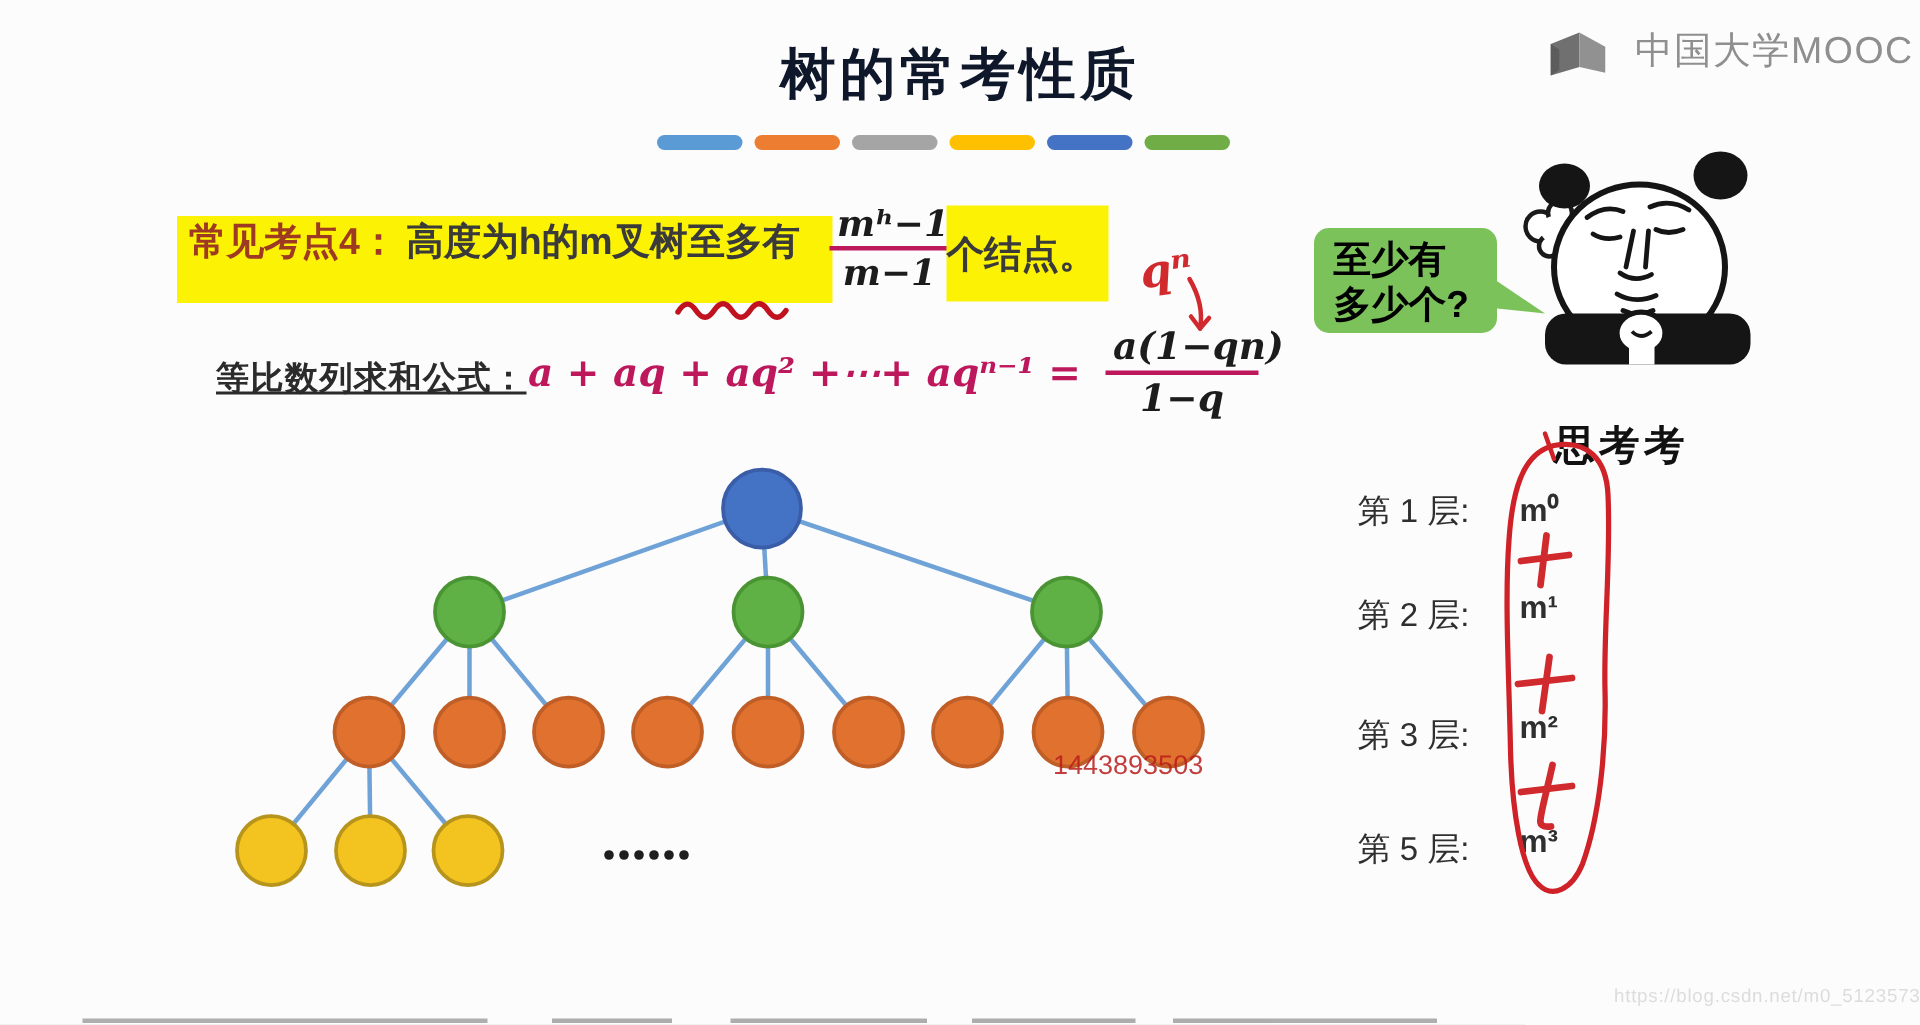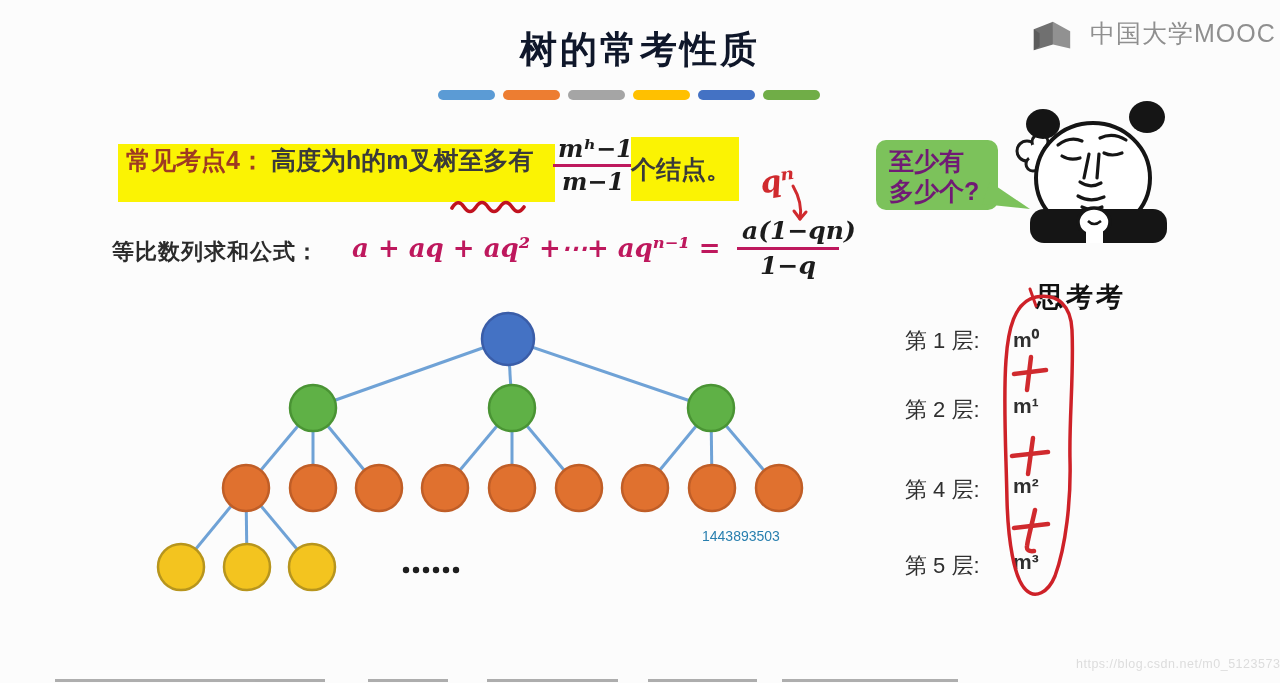--- a/index.html
+++ b/index.html
@@ -32,39 +32,39 @@
     background:#fbf303; display:flex; align-items:center;
     font-weight:bold; font-size:25px; color:#3a3a3a;
   }
   .frac { position:absolute; text-align:center; font-family:"DejaVu Serif", serif;
     font-style:italic; font-weight:bold; color:#1c1c1c; }
   .frac .num { border-bottom:3px solid #be185d; padding:0 5px 2px; display:block; }
   .frac .den { padding-top:2px; display:block; }
   .frac-exam { left:553px; top:136px; width:80px; font-size:24px; line-height:1.08; }
   .frac-series { left:737px; top:217px; width:102px; font-size:25px; line-height:1.1; }
 
-  .formula-label { position:absolute; left:112px; top:237px; font-size:22px; color:#2b2b2b; font-weight:600; letter-spacing:1px; }
+  .formula-label { position:absolute; left:144px; top:237px; font-size:22px; color:#2b2b2b; font-weight:600; letter-spacing:1px;text-decoration:underline; }
   .formula-lhs { position:absolute; left:352px; top:233px; font-family:"DejaVu Serif", serif;
     font-style:italic; font-weight:bold; font-size:26px; color:#be185d; white-space:nowrap; }
   .correction { position:absolute; left:760px; top:163px; font-family:"DejaVu Serif", serif;
     font-style:italic; font-weight:bold; font-size:30px; color:#d02a2e; transform:rotate(-8deg); }
 
   .level-row { position:absolute; left:905px; width:200px; font-size:22px; color:#2f2f2f; }
   .level-row .val { position:absolute; left:108px; top:-1px; font-family:Liberation Sans, sans-serif;
     font-weight:bold; font-size:21px; color:#2f2f2f; }
 
   .bubble {
-    position:absolute; left:876px; top:140px; width:122px; height:70px;
+    position:absolute; left:876px; top:152px; width:122px; height:70px;
     background:#7cc25b; border-radius:10px; box-sizing:border-box;
-    color:#701a75; font-weight:bold; font-size:25px; line-height:30px;
+    color:#000000; font-weight:bold; font-size:25px; line-height:30px;
     padding:6px 0 0 13px;
   }
   .caption { position:absolute; left:1036px; top:239px; font-size:27px; font-weight:bold; color:#111; letter-spacing:3px;margin-top:40px; }
 
-  .tree-watermark { position:absolute; left:702px; top:528px; font-size:14px; color:#0369a1; opacity:.85; }
+  .tree-watermark { position:absolute; left:702px; top:500px; font-size:18px; color:#b91c1c; opacity:.85; }
   .url-watermark { position:absolute; left:1076px; top:657px; font-size:12.5px; color:#cccccc; opacity:.65; letter-spacing:.5px; }
 </style>
 </head>
 <body>
 
 <div class="stage">
 
   <svg id="tree-svg" class="layer" viewBox="0 0 1280 683">
       <line x1="508" y1="339" x2="313" y2="408" stroke="#6fa2d6" stroke-width="3"></line>
       <line x1="508" y1="339" x2="512" y2="408" stroke="#6fa2d6" stroke-width="3"></line>
@@ -146,21 +146,21 @@
 
   <div class="level-row" style="top:326px;">
     <span>第 1 层:</span>
     <span class="val">m⁰</span>
   </div>
   <div class="level-row" style="top:395px;">
     <span>第 2 层:</span>
     <span class="val">m¹</span>
   </div>
   <div class="level-row" style="top:475px;">
-    <span>第 4 层:</span>
+    <span>第 3 层:</span>
     <span class="val">m²</span>
   </div>
   <div class="level-row" style="top:551px;">
     <span>第 5 层:</span>
     <span class="val">m³</span>
   </div>
 
   <div class="bubble">
     <div>至少有</div>
     <div>多少个?</div>

